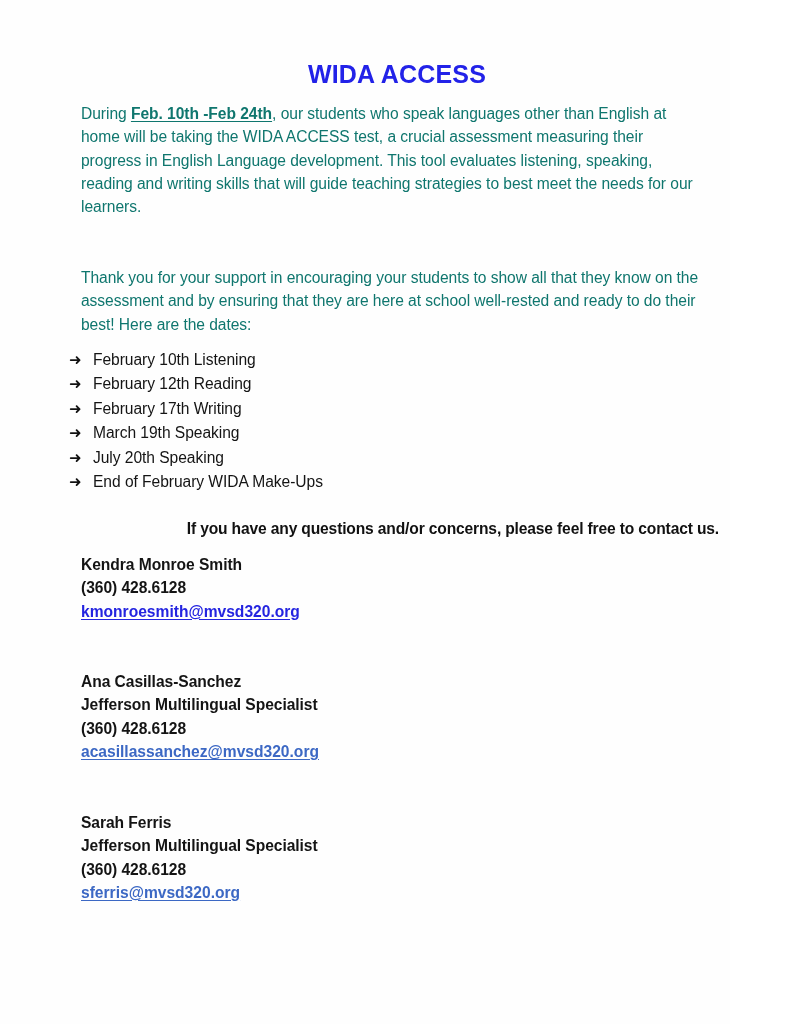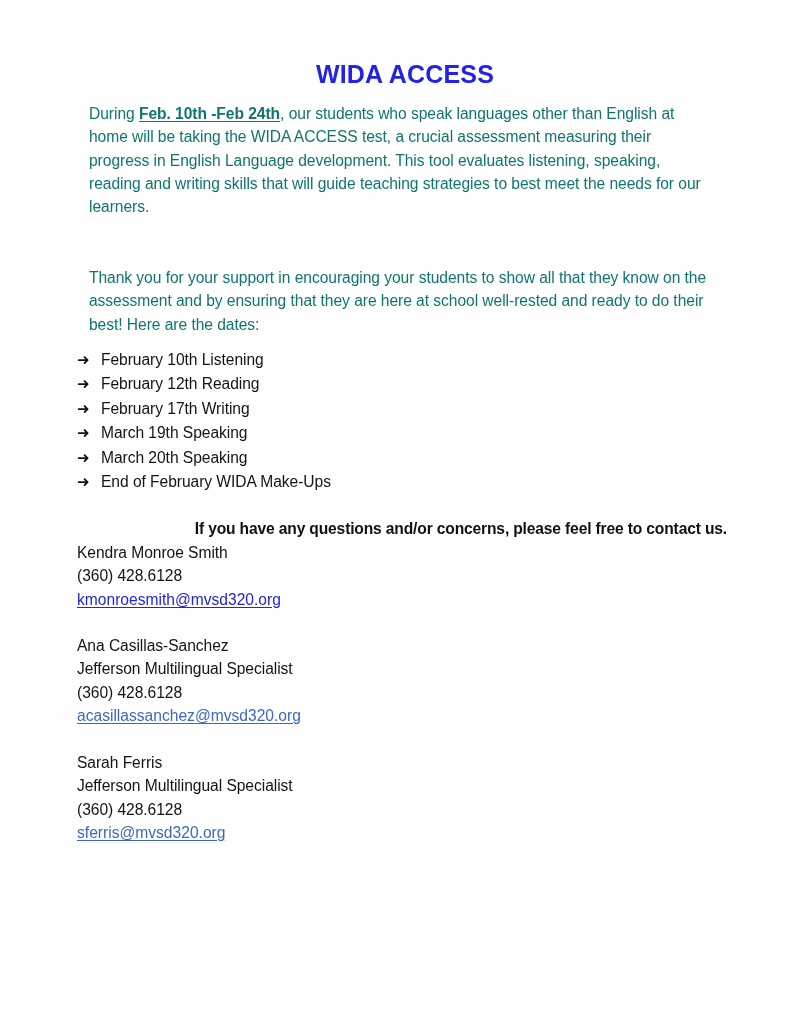--- a/index.html
+++ b/index.html
@@ -13,21 +13,21 @@
     height: 1024px;
     position: relative;
     overflow: hidden;
     font-family: "Liberation Sans", sans-serif;
     color: #1a1a1a;
     -webkit-font-smoothing: antialiased;
   }
 
   .page {
     position: absolute;
-    left: 8px;
+    left: 0;
     top: 0;
     width: 730px;
     height: 1024px;
     background: #fefefe;
     box-sizing: border-box;
     padding: 0;
   }
 
   .content {
     position: absolute;
@@ -99,21 +99,22 @@
     font-size: 15.6px;
     line-height: 23.4px;
     font-weight: bold;
     color: #111111;
     margin: 0;
     letter-spacing: -0.15px;
     text-align: right;
   }
 
   .contact-block {
-    margin: 0;
+    margin: 12px;
+    font-weight: bold;
   }
 
   .contact-line {
     font-size: 15.6px;
     line-height: 23.4px;
     color: #141414;
     margin: 0;
     letter-spacing: -0.05px;
   }
 
@@ -164,21 +165,21 @@
       <li>
         <span class="arrow-glyph">➜</span>
         <span class="list-text">February 17th Writing</span>
       </li>
       <li>
         <span class="arrow-glyph">➜</span>
         <span class="list-text">March 19th Speaking</span>
       </li>
       <li>
         <span class="arrow-glyph">➜</span>
-        <span class="list-text">March 20th Speaking</span>
+        <span class="list-text">July 20th Speaking</span>
       </li>
       <li>
         <span class="arrow-glyph">➜</span>
         <span class="list-text">End of February WIDA Make-Ups</span>
       </li>
     </ul>
 
     <div class="para-gap"></div>
 
     <p class="lead-bold">If you have any questions and/or concerns, please feel free to contact us.</p>

